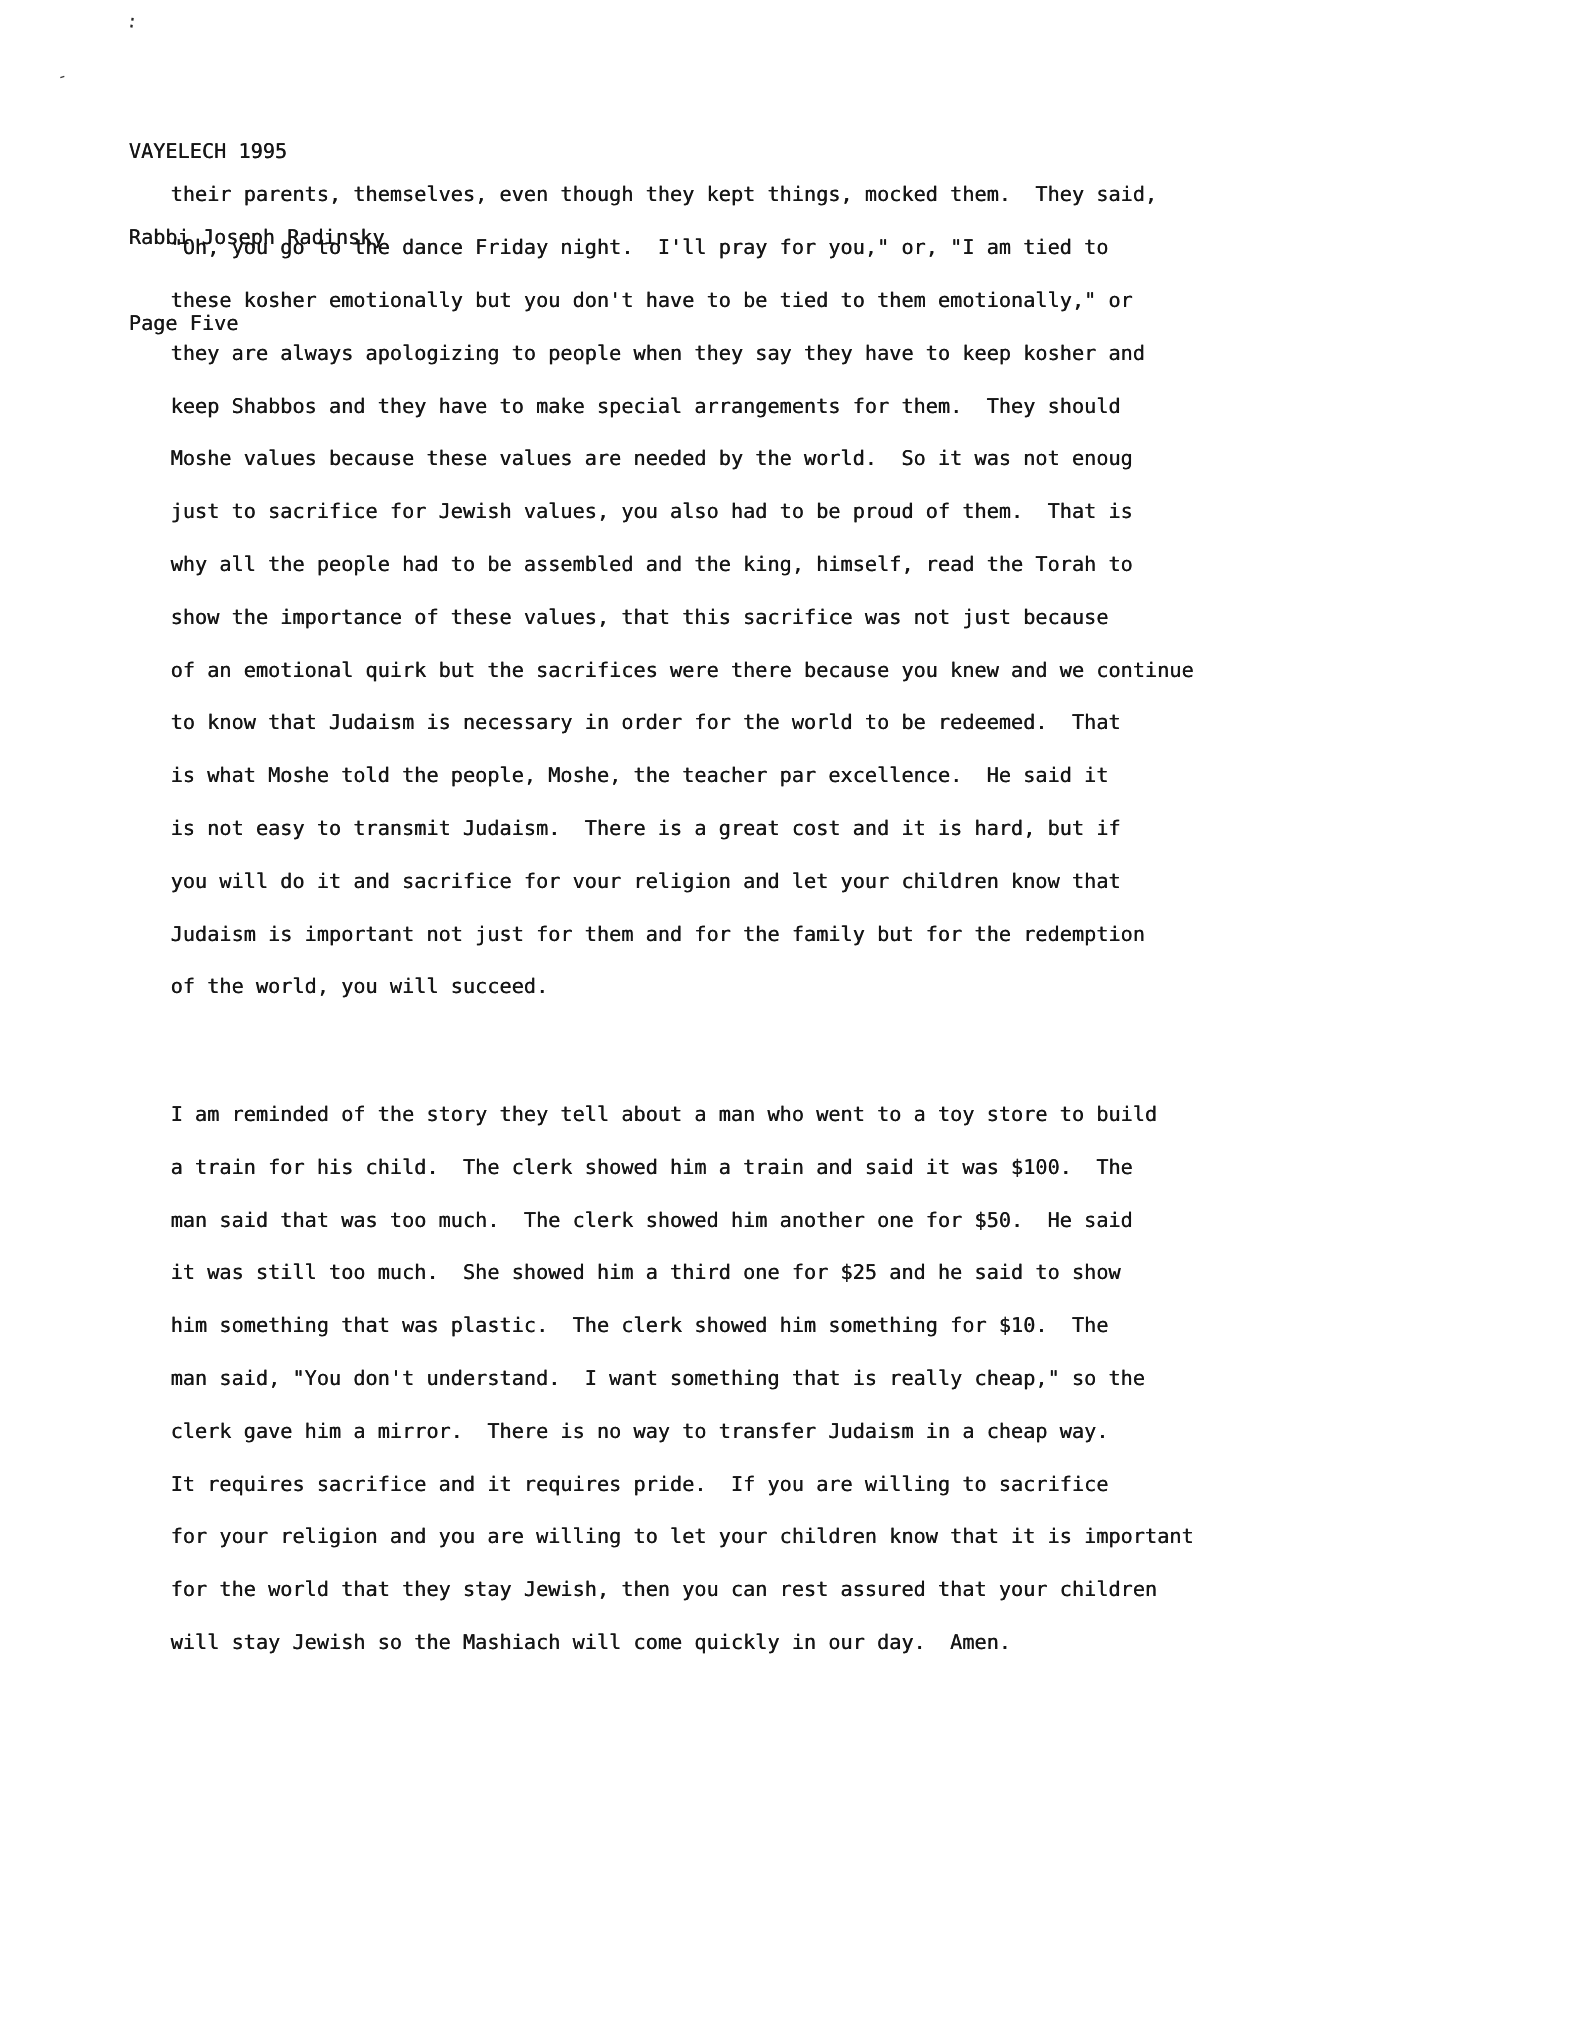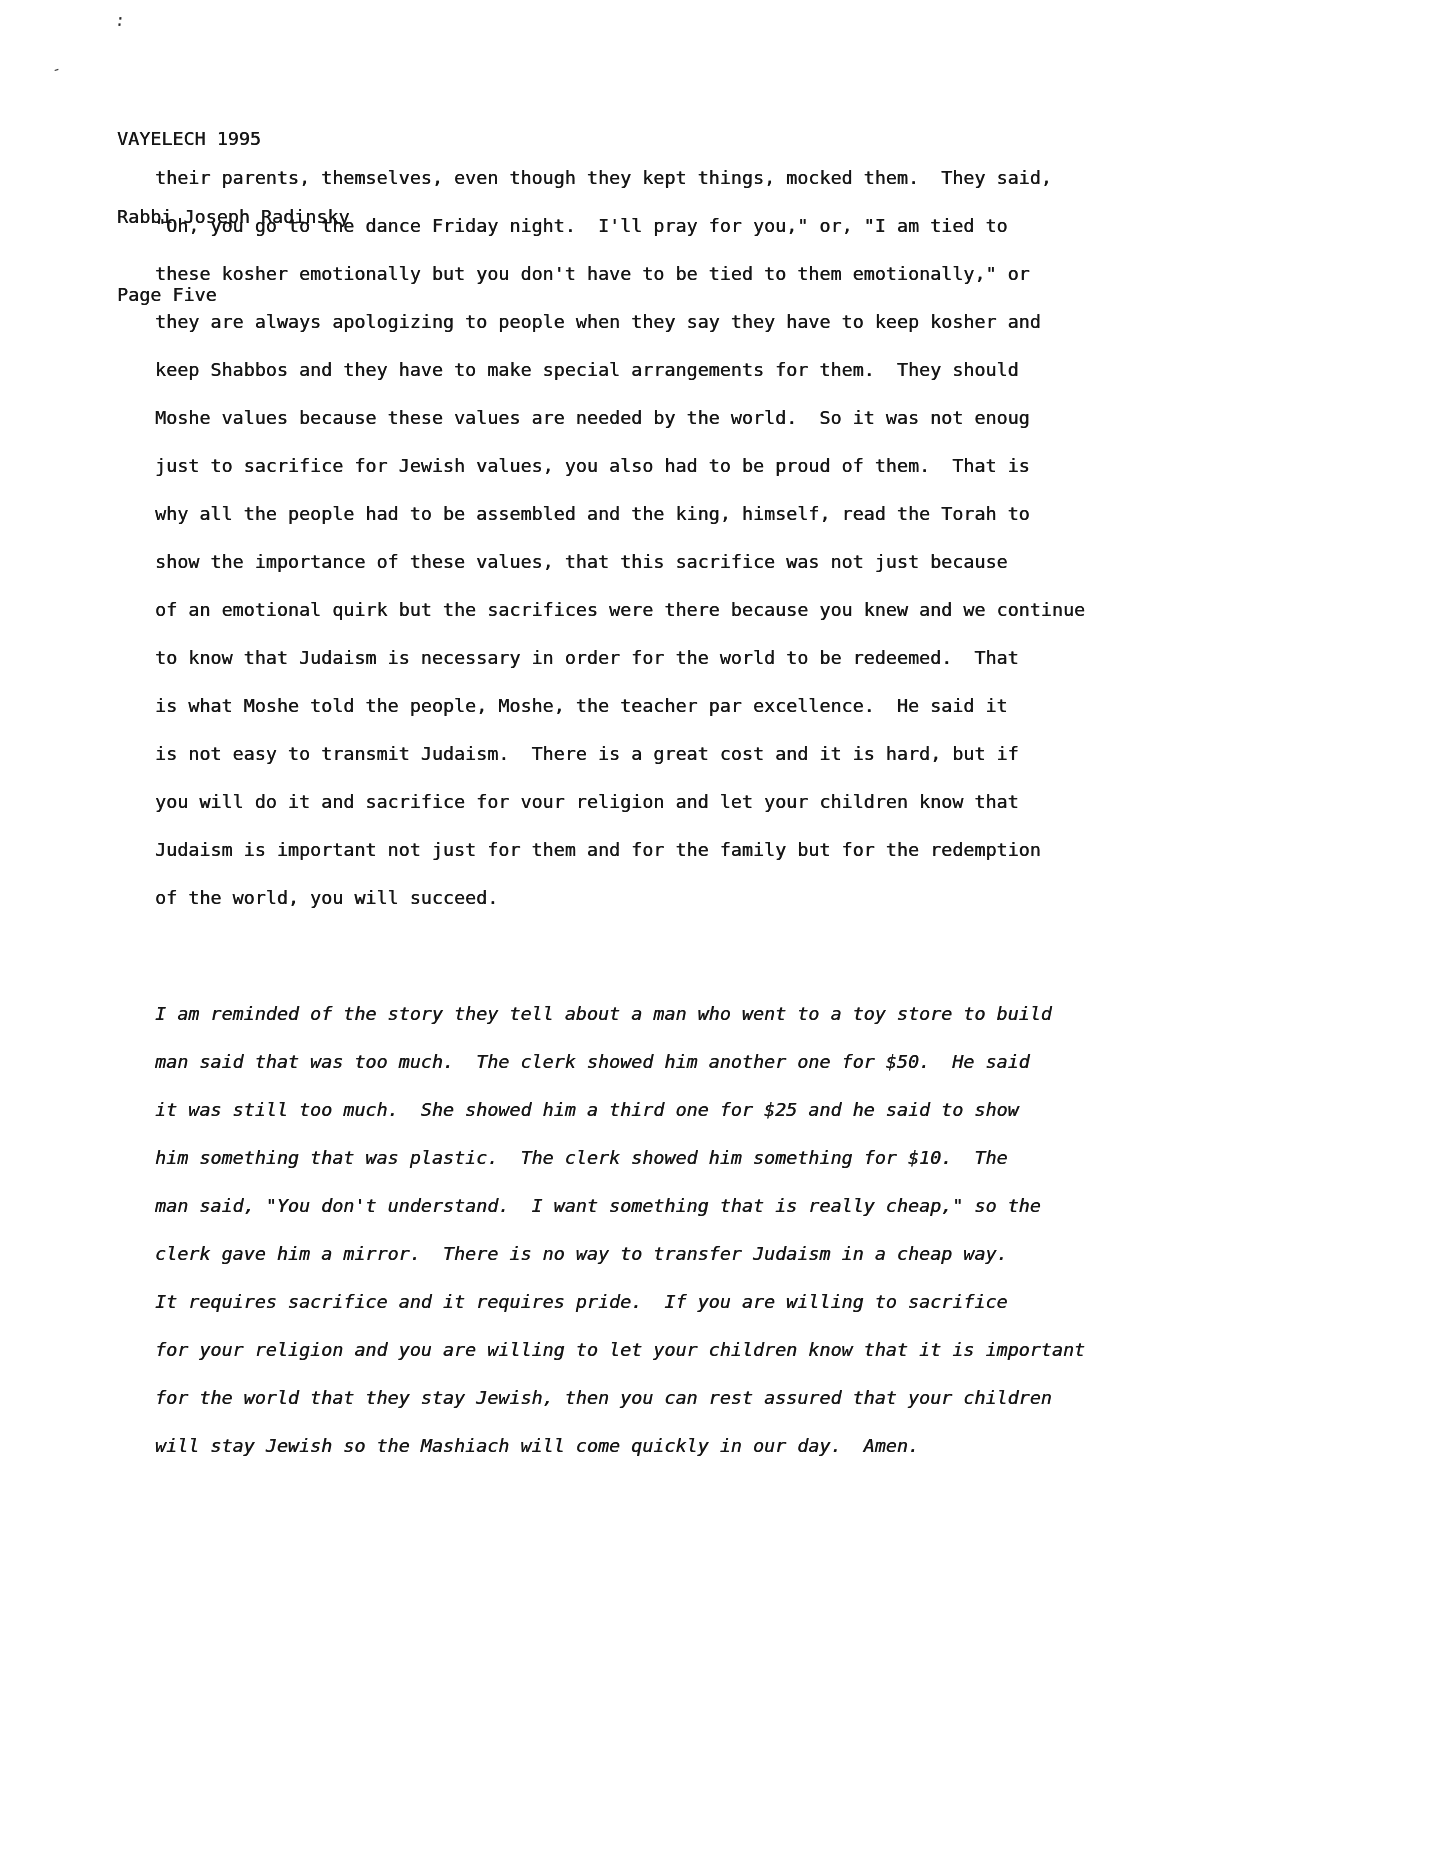--- a/index.html
+++ b/index.html
@@ -52,21 +52,21 @@
     font-size: 18.4px;
     text-shadow: 0.35px 0 0 currentColor;
     margin-left: 48px;
   }
   .para .line {
     white-space: pre;
     line-height: 48px;
     height: 48px;
   }
   .para-1 { top: 154px; }
-  .para-2 { top: 990px; font-style: italic; }
+  .para-2 { top: 990px; }
 </style>
 </head>
 <body>
 
 <div class="page">
 
   <span class="scan-mark colon">:</span>
   <span class="scan-mark dash">-</span>
 
   <header class="doc-header">
@@ -89,20 +89,21 @@
     <div class="line">to know that Judaism is necessary in order for the world to be redeemed.  That</div>
     <div class="line">is what Moshe told the people, Moshe, the teacher par excellence.  He said it</div>
     <div class="line">is not easy to transmit Judaism.  There is a great cost and it is hard, but if</div>
     <div class="line">you will do it and sacrifice for vour religion and let your children know that</div>
     <div class="line">Judaism is important not just for them and for the family but for the redemption</div>
     <div class="line">of the world, you will succeed.</div>
   </section>
 
   <section class="para para-2">
     <div class="line">I am reminded of the story they tell about a man who went to a toy store to build</div>
+    <div class="line">a train for his child.  The clerk showed him a train and said it was $100.  The</div>
     <div class="line">man said that was too much.  The clerk showed him another one for $50.  He said</div>
     <div class="line">it was still too much.  She showed him a third one for $25 and he said to show</div>
     <div class="line">him something that was plastic.  The clerk showed him something for $10.  The</div>
     <div class="line">man said, "You don't understand.  I want something that is really cheap," so the</div>
     <div class="line">clerk gave him a mirror.  There is no way to transfer Judaism in a cheap way.</div>
     <div class="line">It requires sacrifice and it requires pride.  If you are willing to sacrifice</div>
     <div class="line">for your religion and you are willing to let your children know that it is important</div>
     <div class="line">for the world that they stay Jewish, then you can rest assured that your children</div>
     <div class="line">will stay Jewish so the Mashiach will come quickly in our day.  Amen.</div>
   </section>

